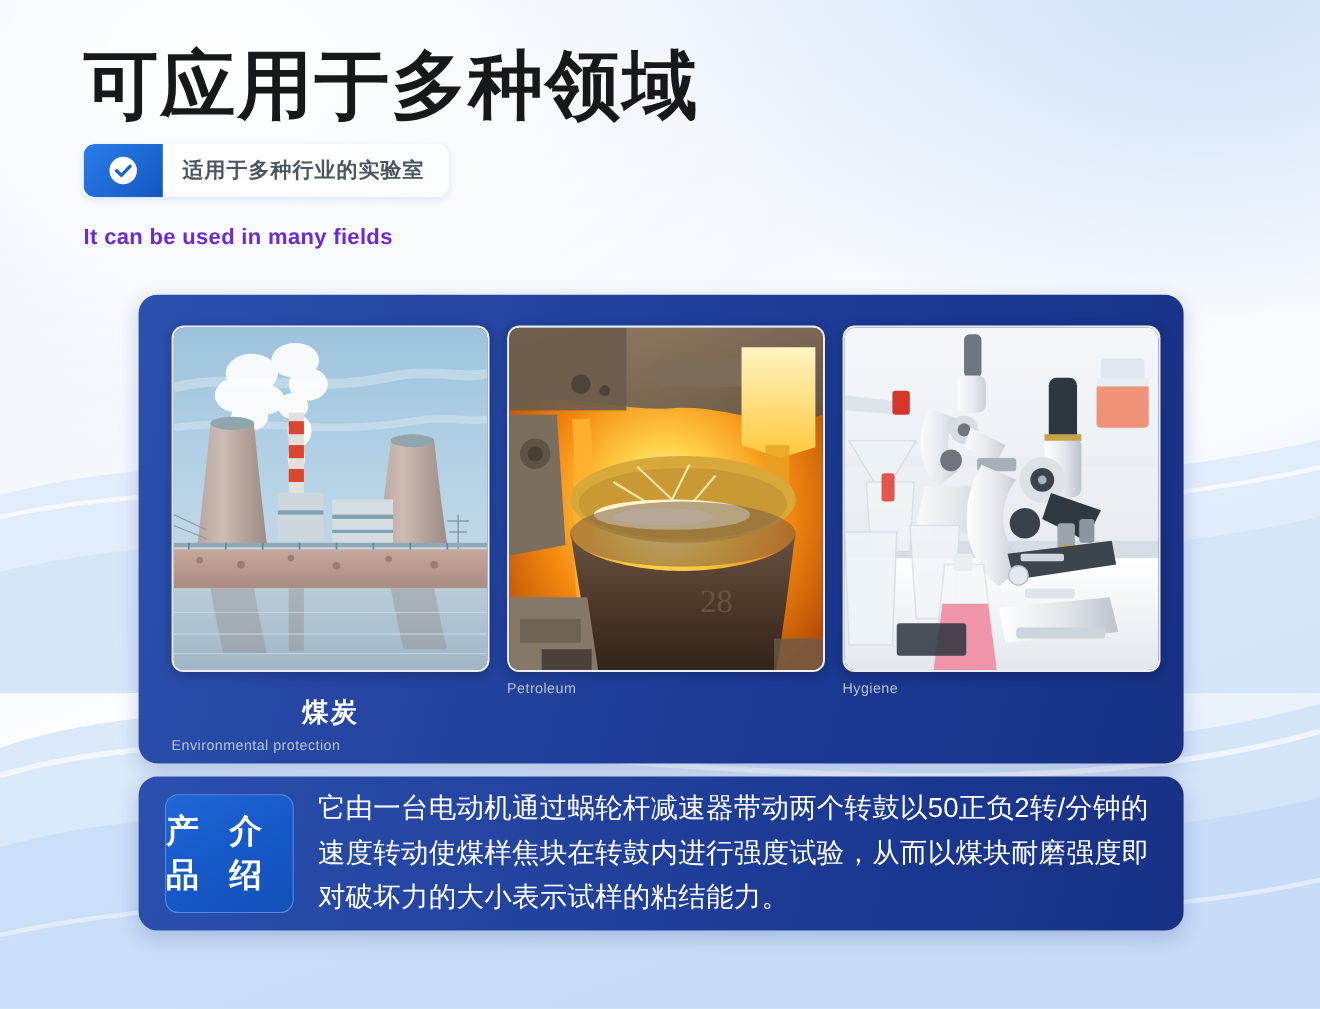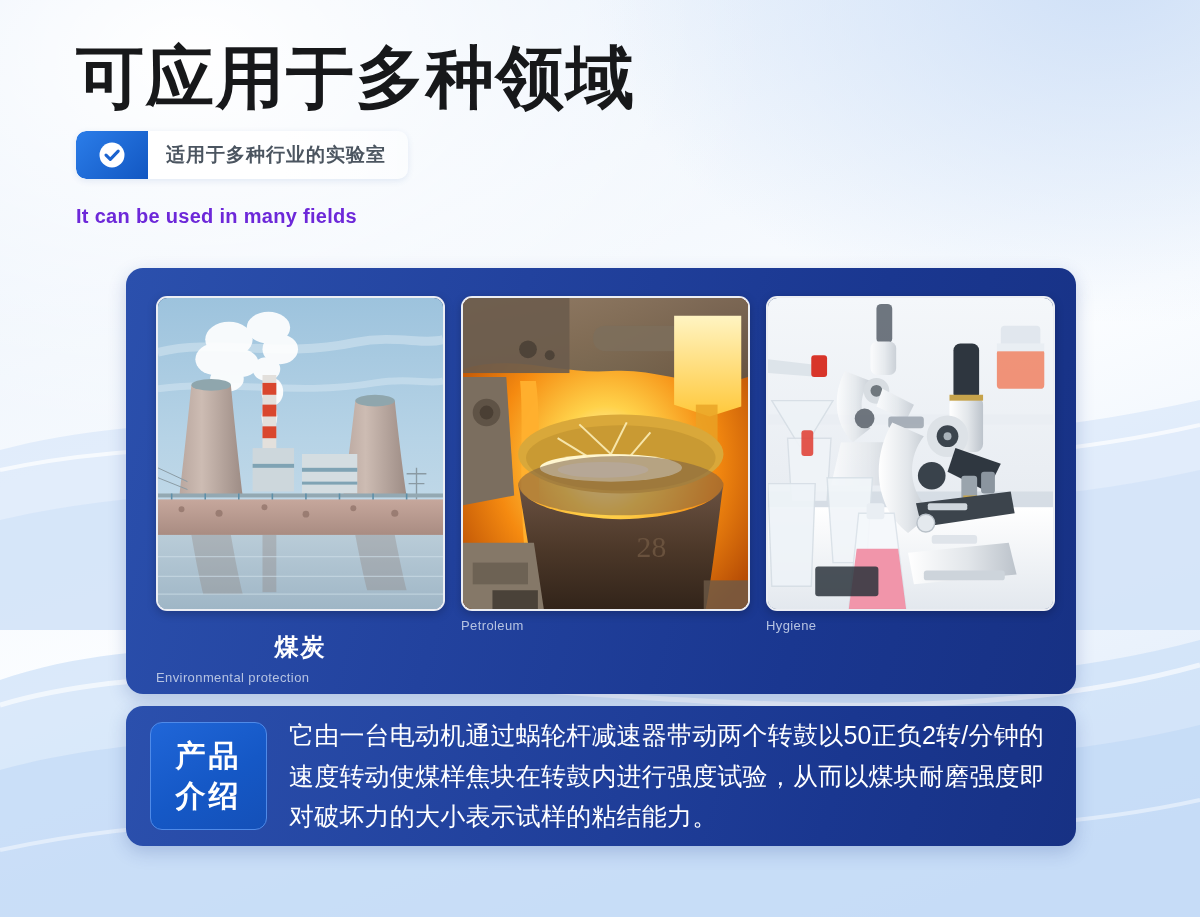--- a/index.html
+++ b/index.html
@@ -95,21 +95,21 @@
     border-radius:17px;
     background:linear-gradient(105deg,#2b50ad 0%, #22429e 40%, #1a3790 74%, #173184 100%);
     box-shadow:0 6px 18px rgba(30,60,140,0.22);
     display:flex; align-items:center; padding:0 24px 0 24px;
   }
   .desc-tag {
     width:117px; height:108px; flex:0 0 auto;
     border-radius:12px;
     background:linear-gradient(150deg,#2066d8 0%, #1558c6 55%, #1450b8 100%);
     border:1.5px solid #4f8ae8;
-    display:flex; flex-direction:column; align-items:center; justify-content:center;
+    display:flex; align-items:center; justify-content:center;
     color:#ffffff; font-size:30px; font-weight:700; letter-spacing:3px;
     font-family:"Liberation Serif","DejaVu Serif",serif;
     line-height:1.33;
   }
   .desc-text {
     margin-left:22px; color:#ffffff; font-size:25px;
     line-height:1.62; letter-spacing:0.2px;
   }
 </style>
 </head>

